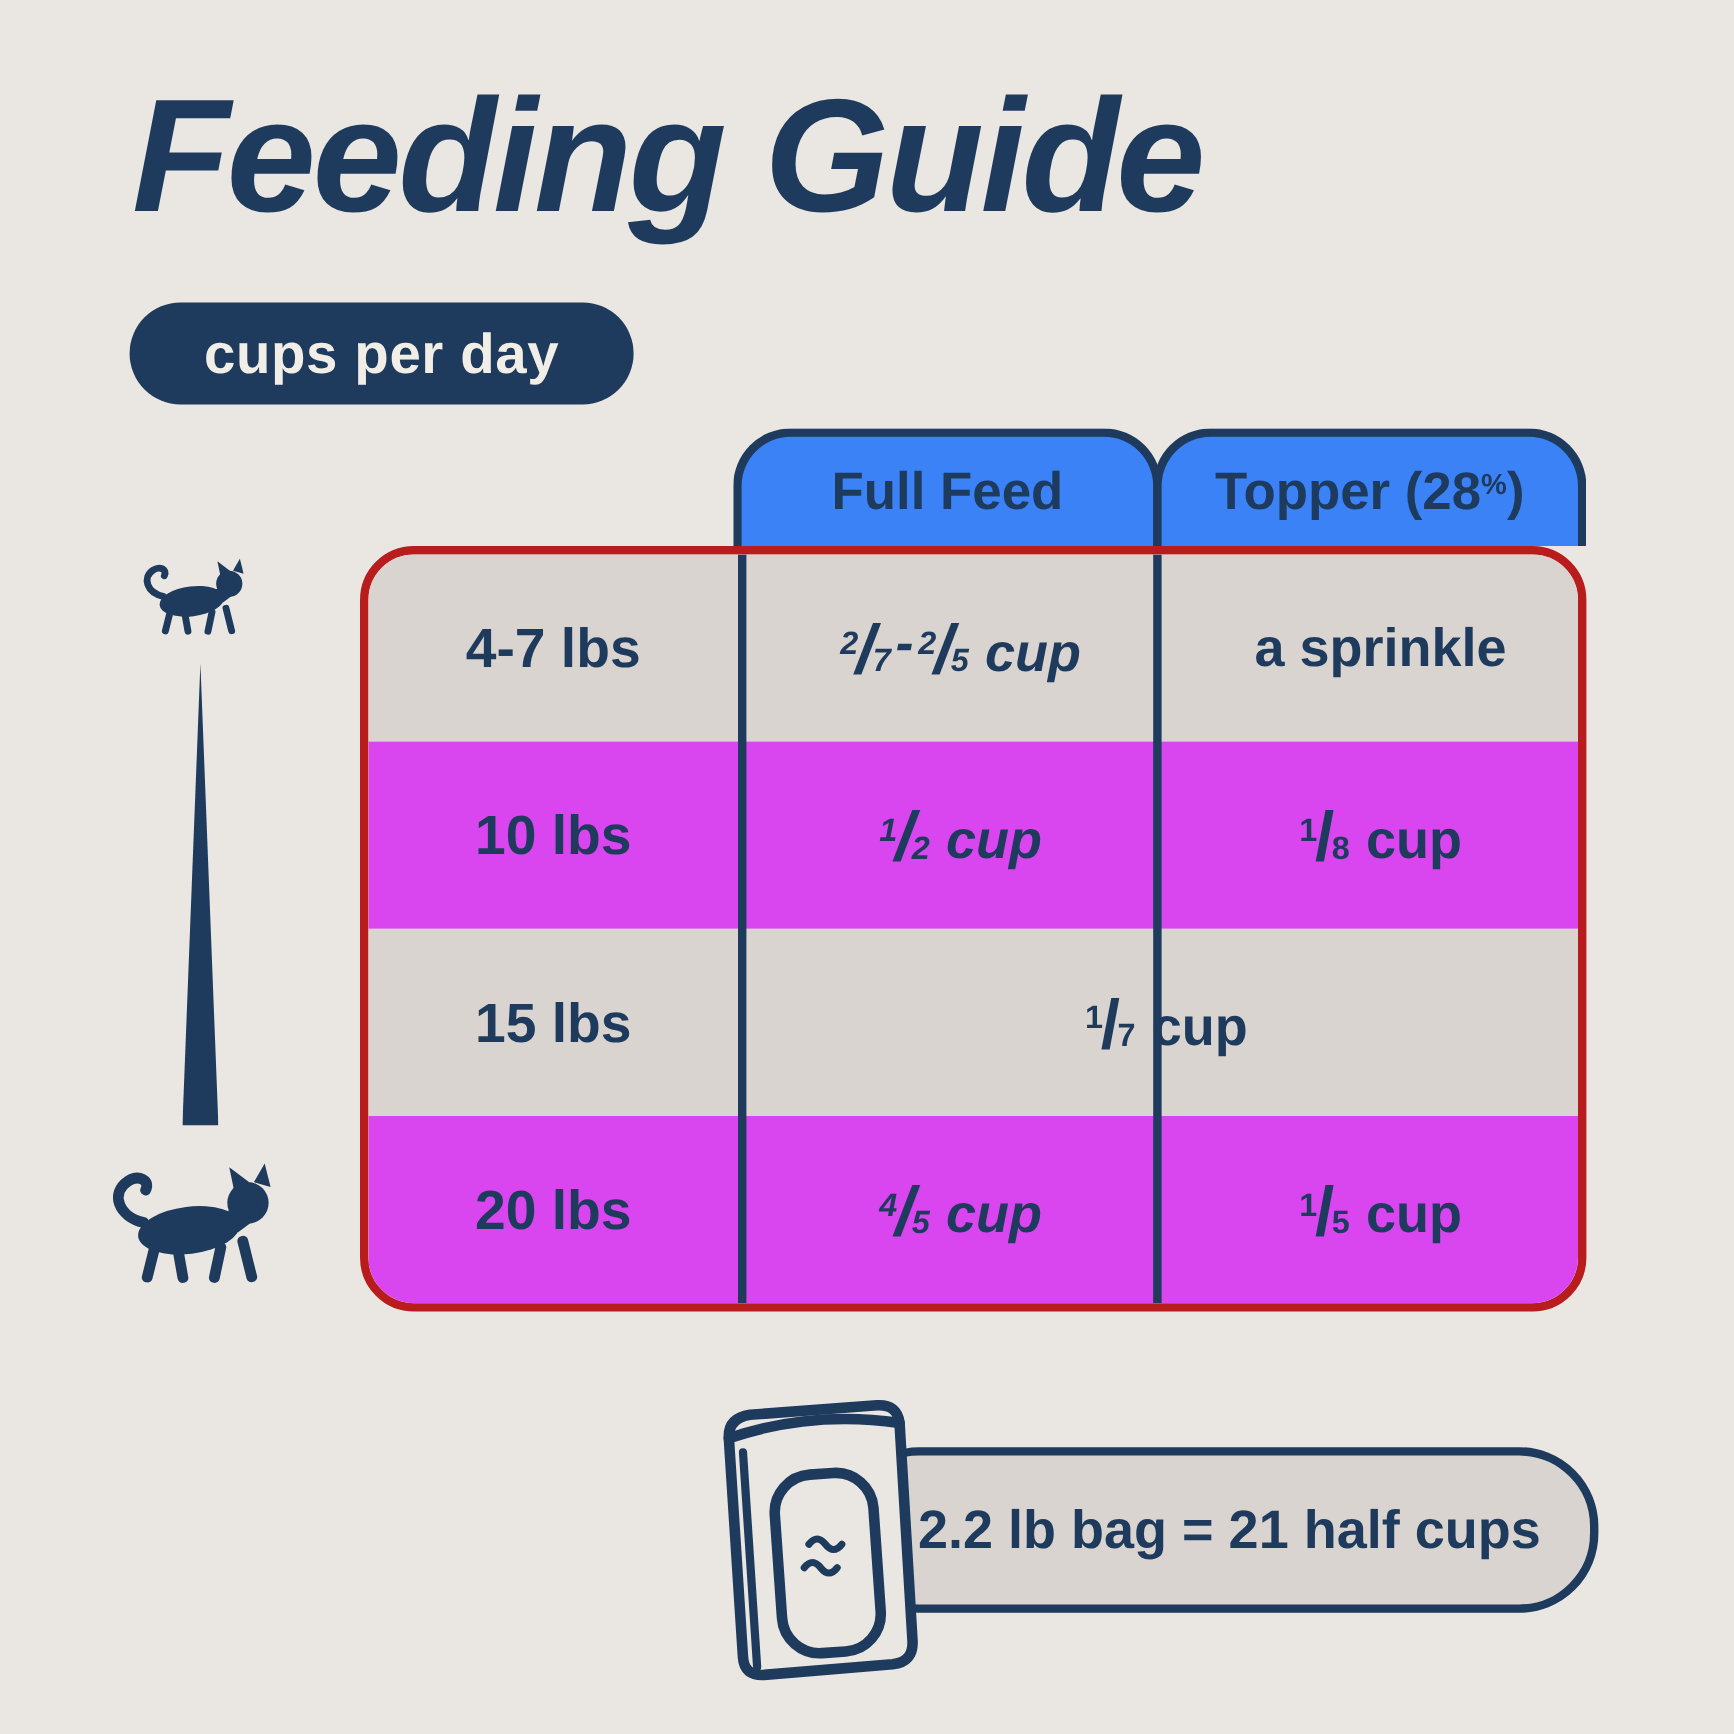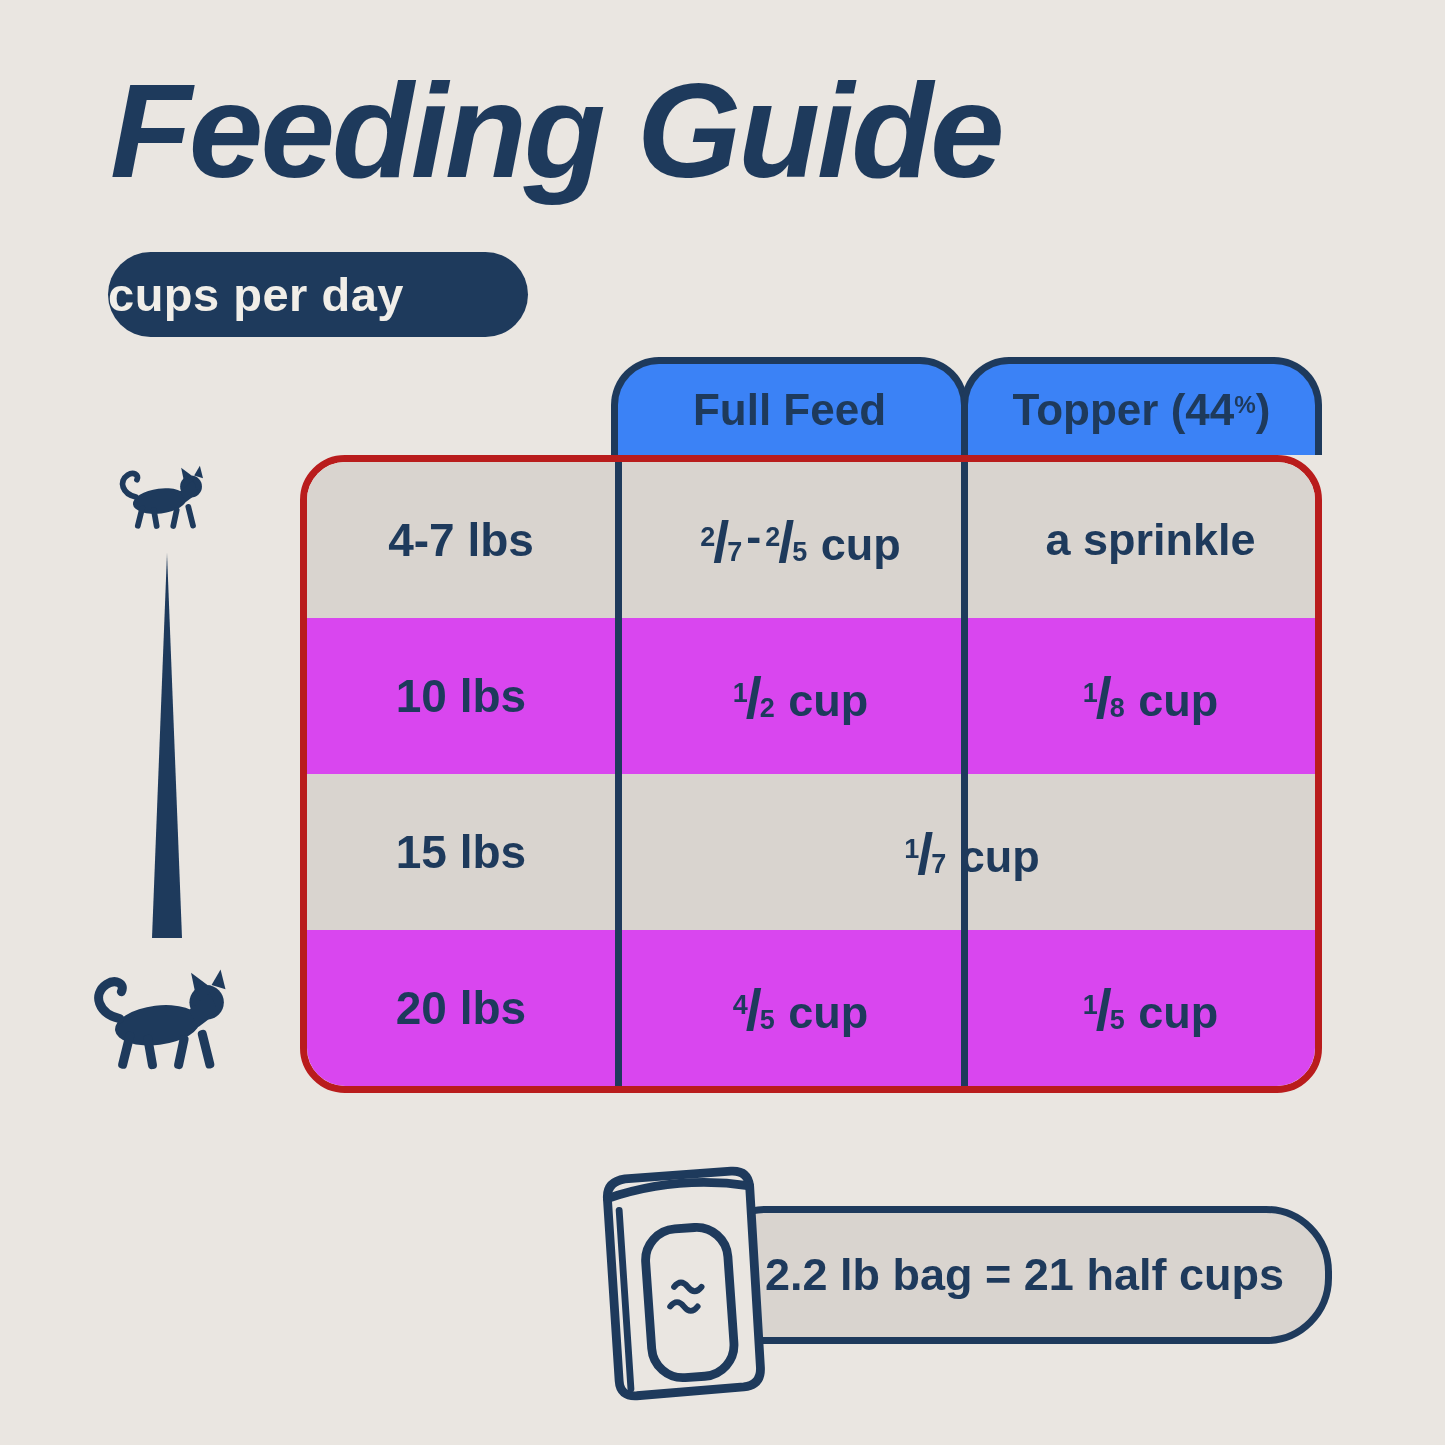--- a/index.html
+++ b/index.html
@@ -13,21 +13,21 @@
   }
   .title{
     position:absolute;left:110px;top:64px;margin:0;
     font-size:134px;font-weight:700;letter-spacing:-3px;line-height:1;
     color:#1e3a5c;
     font-style:italic;
   }
   .subtitle-pill{
     position:absolute;left:108px;top:252px;width:420px;height:85px;
     background:#1e3a5c;border-radius:43px;
-    display:flex;align-items:center;justify-content:flex-start;
+    display:flex;align-items:center;justify-content:center;
   }
   .subtitle-pill span{
     color:#f1eee8;font-size:47px;font-weight:700;letter-spacing:0.5px;
   }
   .icon{position:absolute;}
   .cat-small{left:112px;top:463px;width:104px;height:72px;}
   .needle{left:152px;top:553px;width:30px;height:385px;}
   .cat-large{left:82px;top:956px;width:164px;height:132px;}
 
   
@@ -48,21 +48,21 @@
     position:absolute;left:300px;top:455px;width:1022px;height:638px;
     box-sizing:border-box;border:7px solid #b91c1c;border-radius:45px;
     background:#eeebe6;overflow:hidden;z-index:2;
   }
   .row{display:flex;height:156px;width:100%;}
   .row.dark{background:#d9d4cf;}
   .row.light{background:#d946ef;}
   .cell{display:flex;align-items:center;justify-content:center;}
   .c1{width:308px;}
   .gap{width:7px;}
-  .c2{width:357px;}
+  .c2{width:357px;font-style:italic;}
   .c3{flex:1;}
   .vline{position:absolute;top:0;width:7px;height:100%;background:#1e3a5c;}
   .v1{left:308px;}
   .v2{left:654px;}
 
   .wt{font-size:46px;font-weight:700;}
   .val{font-size:45px;font-weight:700;white-space:nowrap;}
   .frac .fn{font-size:.60em;vertical-align:.52em;}
   .frac .fsl{font-size:1.28em;position:relative;top:2px;margin:0 -2px;}
   .frac .fd{font-size:.60em;vertical-align:-.02em;}
@@ -121,21 +121,21 @@
       <rect x="120" y="82" width="11" height="42" rx="5" transform="rotate(12 125 82)"></rect>
       <rect x="140" y="76" width="11" height="48" rx="5" transform="rotate(-14 145 76)"></rect>
     </g>
     <path d="M46,62 C20,56 12,32 30,20 C41,13 53,19 48,29" stroke="#1e3a5c" stroke-width="11" fill="none" stroke-linecap="round"></path>
   </svg>
 
   <div class="tab tab1">
     <span>Full Feed</span>
   </div>
   <div class="tab tab2">
-    <span><span>Topper (44</span><sup class="pct">%</sup><span>)</span></span>
+    <span><span>Topper (28</span><sup class="pct">%</sup><span>)</span></span>
   </div>
 
   <div class="tbody">
 
     <div class="row dark">
       <div class="cell c1">
         <span class="wt">4-7 lbs</span>
       </div>
       <div class="gap"></div>
       <div class="cell c2">

